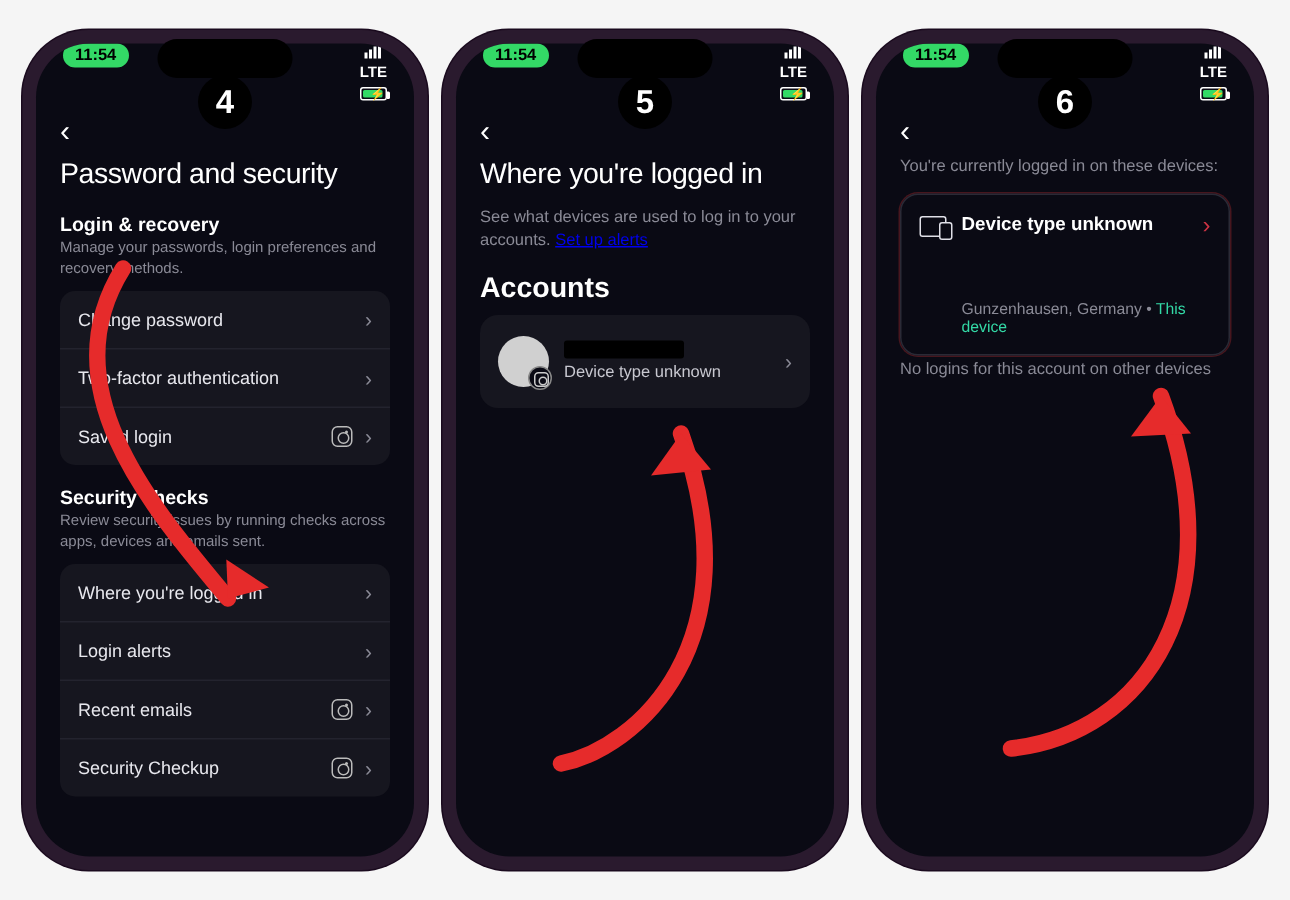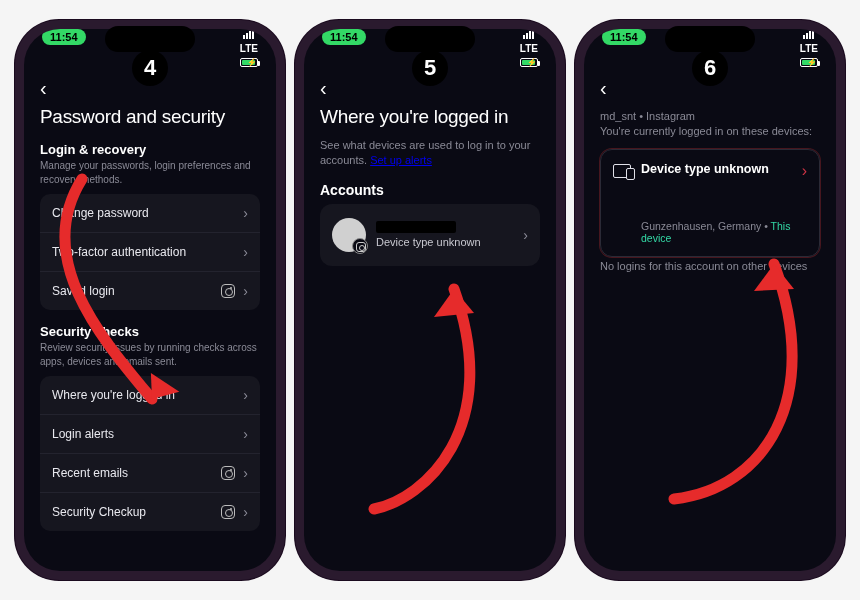--- a/index.html
+++ b/index.html
@@ -289,21 +289,21 @@
             </span>
           </span>
       </span>
     </div>
     <div class="content">
       <span class="back-chevron">‹</span>
       <h1 class="page-title">Where you're logged in</h1>
       <div class="subtext">
         <span>See what devices are used to log in to your accounts. </span><a href="#">Set up alerts</a>
       </div>
-      <div class="section-title" style="font-size:14px;margin-bottom:6px">Accounts</div>
+      <div class="section-title" style="font-size:19px;margin-bottom:6px">Accounts</div>
       <div class="account-card">
         <div class="avatar">
           <span class="avatar-badge-inner"></span>
         </div>
         <div class="account-info">
           <span class="blackout"></span>
           <div class="device-line">Device type unknown</div>
         </div>
         <span class="chev">›</span>
       </div>
@@ -332,21 +332,20 @@
         <span class="battery">
             <span class="battery-body">
               <span class="battery-fill"></span>
               <span class="bolt">⚡</span>
             </span>
           </span>
       </span>
     </div>
     <div class="content">
       <span class="back-chevron">‹</span>
-      <div class="breadcrumb">md_snt • Instagram</div>
       <div class="subtext">You're currently logged in on these devices:</div>
 
       <div class="device-card">
         <span class="device-icon"></span>
         <div style="flex:1">
           <div class="device-title">Device type unknown</div>
           <div class="device-sub">
             <span>Gunzenhausen, Germany • </span><span class="this-dev">This device</span>
           </div>
         </div>

